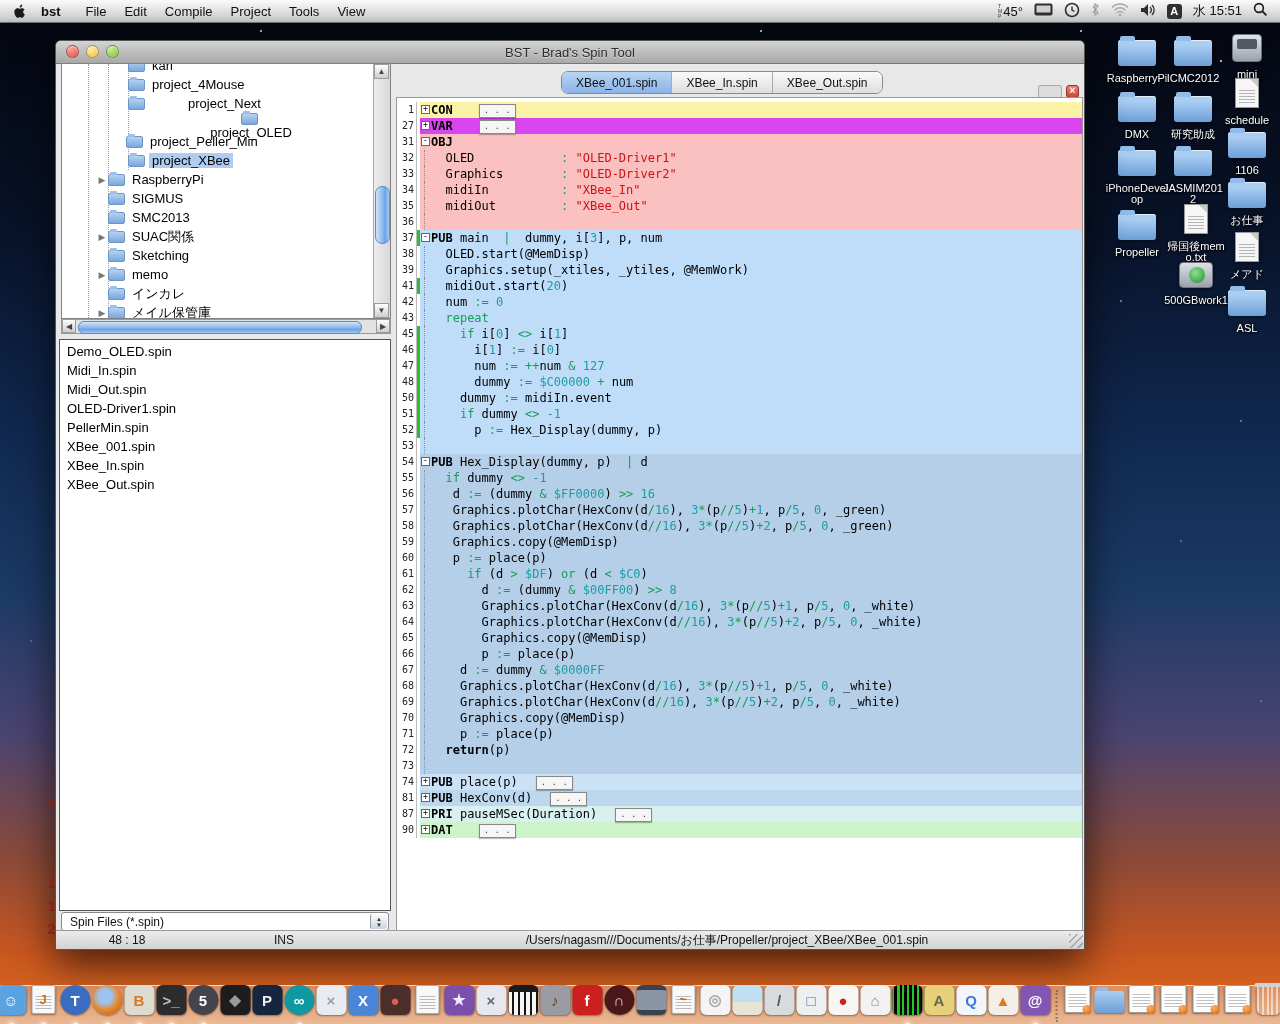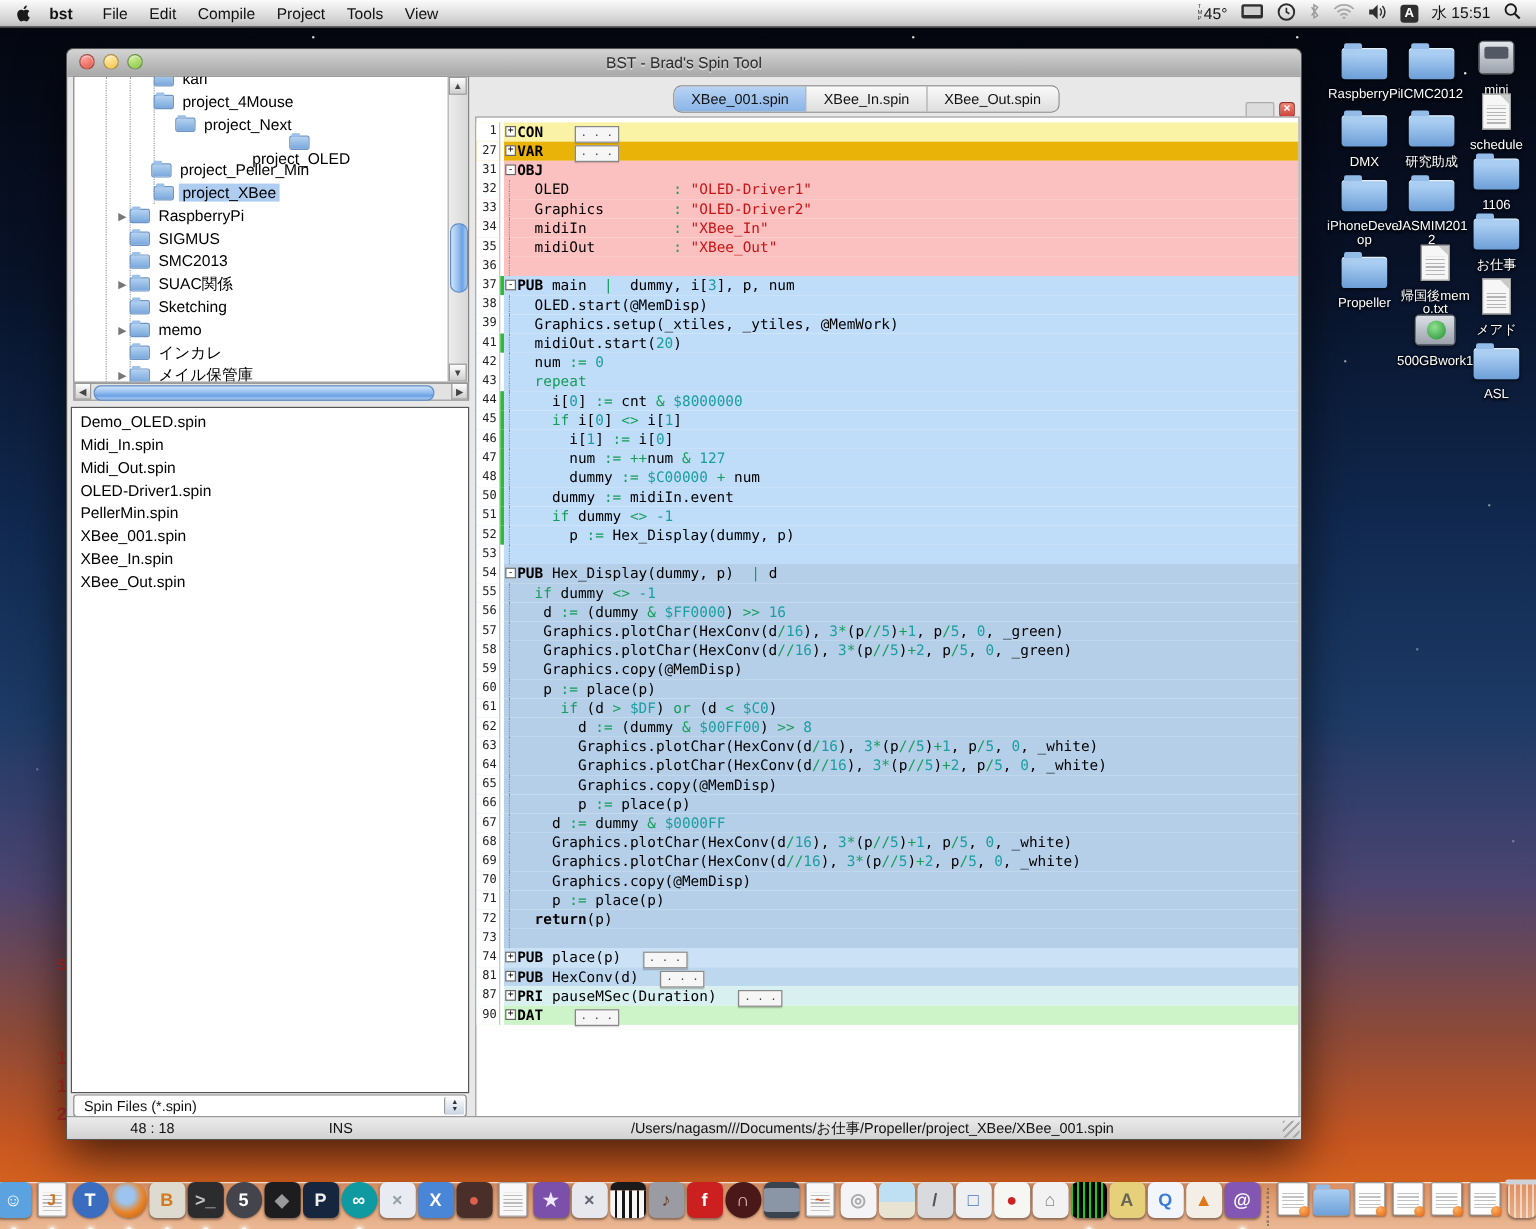--- a/index.html
+++ b/index.html
@@ -111,21 +111,21 @@
   .cl{height:16px;display:flex;align-items:center;white-space:pre;}
   .ln{flex:none;width:17px;text-align:right;font-size:10px;color:#222;background:#fff;
     border-right:1px solid #bbb;height:16px;line-height:16px;padding-right:2px;}
   .mk{flex:none;width:3px;height:16px;background:#fff;}
   .mk.on{background:#2dbd2d;}
   .fd{flex:none;width:11px;height:16px;position:relative;}
   .fd.guide::before{content:"";position:absolute;left:4px;top:0;bottom:0;border-left:1px dotted #7f93a8;}
   .fbox{position:absolute;left:1px;top:3px;width:9px;height:9px;border:1px solid #666;background:#fff;
     box-sizing:border-box;font-size:8px;line-height:6px;text-align:center;color:#000;}
   .ct{height:16px;line-height:16px;}
-  .bg-y{background:#faf3a6;}.bg-p{background:#eab308;}.bg-r{background:#fbc0c0;}
+  .bg-y{background:#faf3a6;}.bg-p{background:#d946ef;}.bg-r{background:#fbc0c0;}
   .bg-b1{background:#bfdcf8;}.bg-b2{background:#b5cfe9;}.bg-b3{background:#cbe1f5;}
   .bg-b4{background:#bdd7ef;}.bg-c{background:#d8f0ef;}.bg-gr{background:#ccf4c8;}
   .tk-kw{font-weight:bold;color:#000;}
   .tk-pl{color:#000;}
   .tk-op{color:#149e57;}
   .tk-num{color:#1a9ea0;}
   .tk-str{color:#c81414;}
   .tk-box{display:inline-block;border:1px solid #888;background:#f6f6f6;box-shadow:0 1px 1px rgba(0,0,0,.25);
     color:#444;font-size:9px;line-height:9px;padding:1px 4px 2px;vertical-align:1px;}
   
@@ -295,21 +295,21 @@
       <div class="treeguide" style="left:66px;height:106px"></div>
       <div class="trows" id="tree-rows">
           <div class="trow" style="padding-left: 66px;">
             <span class="fmini"></span>
             <span class="tlab">kari</span>
           </div>
           <div class="trow" style="padding-left: 66px;">
             <span class="fmini"></span>
             <span class="tlab">project_4Mouse</span>
           </div>
-          <div class="trow" style="padding-left: 84px;">
+          <div class="trow" style="padding-left: 66px; gap: 36px;">
             <span class="fmini"></span>
             <span class="tlab">project_Next</span>
           </div>
           <div class="trow" style="padding-left: 66px; flex-direction: column;">
             <span class="fmini"></span>
             <span class="tlab">project_OLED</span>
           </div>
           <div class="trow" style="padding-left: 64px;">
             <span class="fmini"></span>
             <span class="tlab">project_Peller_Min</span>
@@ -405,21 +405,20 @@
           <div class="cl bg-r"><span class="ln">33</span><span class="mk"></span><span class="fd guide"></span><span class="ct"><span class="tk-pl">  Graphics        </span><span class="tk-op">:</span><span class="tk-pl"> </span><span class="tk-str">"OLED-Driver2"</span></span></div>
           <div class="cl bg-r"><span class="ln">34</span><span class="mk"></span><span class="fd guide"></span><span class="ct"><span class="tk-pl">  midiIn          </span><span class="tk-op">:</span><span class="tk-pl"> </span><span class="tk-str">"XBee_In"</span></span></div>
           <div class="cl bg-r"><span class="ln">35</span><span class="mk"></span><span class="fd guide"></span><span class="ct"><span class="tk-pl">  midiOut         </span><span class="tk-op">:</span><span class="tk-pl"> </span><span class="tk-str">"XBee_Out"</span></span></div>
           <div class="cl bg-r"><span class="ln">36</span><span class="mk"></span><span class="fd guide"></span><span class="ct"></span></div>
           <div class="cl bg-b1"><span class="ln">37</span><span class="mk on"></span><span class="fd"><span class="fbox">-</span></span><span class="ct"><span class="tk-kw">PUB</span><span class="tk-pl"> main  </span><span class="tk-op">|</span><span class="tk-pl">  dummy, i[</span><span class="tk-num">3</span><span class="tk-pl">], p, num</span></span></div>
           <div class="cl bg-b1"><span class="ln">38</span><span class="mk"></span><span class="fd guide"></span><span class="ct"><span class="tk-pl">  OLED.start(@MemDisp)</span></span></div>
           <div class="cl bg-b1"><span class="ln">39</span><span class="mk"></span><span class="fd guide"></span><span class="ct"><span class="tk-pl">  Graphics.setup(_xtiles, _ytiles, @MemWork)</span></span></div>
           <div class="cl bg-b1"><span class="ln">41</span><span class="mk on"></span><span class="fd guide"></span><span class="ct"><span class="tk-pl">  midiOut.start(</span><span class="tk-num">20</span><span class="tk-pl">)</span></span></div>
           <div class="cl bg-b1"><span class="ln">42</span><span class="mk"></span><span class="fd guide"></span><span class="ct"><span class="tk-pl">  num </span><span class="tk-op">:=</span><span class="tk-pl"> </span><span class="tk-num">0</span></span></div>
           <div class="cl bg-b1"><span class="ln">43</span><span class="mk"></span><span class="fd guide"></span><span class="ct"><span class="tk-pl">  </span><span class="tk-op">repeat</span></span></div>
-          <div class="cl bg-b1"><span class="ln">44</span><span class="mk on"></span><span class="fd guide"></span><span class="ct"><span class="tk-pl">    i[</span><span class="tk-num">0</span><span class="tk-pl">] </span><span class="tk-op">:=</span><span class="tk-pl"> cnt </span><span class="tk-op">&amp;</span><span class="tk-pl"> </span><span class="tk-num">$8000000</span></span></div>
           <div class="cl bg-b1"><span class="ln">45</span><span class="mk on"></span><span class="fd guide"></span><span class="ct"><span class="tk-pl">    </span><span class="tk-op">if</span><span class="tk-pl"> i[</span><span class="tk-num">0</span><span class="tk-pl">] </span><span class="tk-op">&lt;&gt;</span><span class="tk-pl"> i[</span><span class="tk-num">1</span><span class="tk-pl">]</span></span></div>
           <div class="cl bg-b1"><span class="ln">46</span><span class="mk on"></span><span class="fd guide"></span><span class="ct"><span class="tk-pl">      i[</span><span class="tk-num">1</span><span class="tk-pl">] </span><span class="tk-op">:=</span><span class="tk-pl"> i[</span><span class="tk-num">0</span><span class="tk-pl">]</span></span></div>
           <div class="cl bg-b1"><span class="ln">47</span><span class="mk on"></span><span class="fd guide"></span><span class="ct"><span class="tk-pl">      num </span><span class="tk-op">:=</span><span class="tk-pl"> </span><span class="tk-op">++</span><span class="tk-pl">num </span><span class="tk-op">&amp;</span><span class="tk-pl"> </span><span class="tk-num">127</span></span></div>
           <div class="cl bg-b1"><span class="ln">48</span><span class="mk on"></span><span class="fd guide"></span><span class="ct"><span class="tk-pl">      dummy </span><span class="tk-op">:=</span><span class="tk-pl"> </span><span class="tk-num">$C00000</span><span class="tk-pl"> </span><span class="tk-op">+</span><span class="tk-pl"> num</span></span></div>
           <div class="cl bg-b1"><span class="ln">50</span><span class="mk on"></span><span class="fd guide"></span><span class="ct"><span class="tk-pl">    dummy </span><span class="tk-op">:=</span><span class="tk-pl"> midiIn.event</span></span></div>
           <div class="cl bg-b1"><span class="ln">51</span><span class="mk on"></span><span class="fd guide"></span><span class="ct"><span class="tk-pl">    </span><span class="tk-op">if</span><span class="tk-pl"> dummy </span><span class="tk-op">&lt;&gt;</span><span class="tk-pl"> </span><span class="tk-num">-1</span></span></div>
           <div class="cl bg-b1"><span class="ln">52</span><span class="mk on"></span><span class="fd guide"></span><span class="ct"><span class="tk-pl">      p </span><span class="tk-op">:=</span><span class="tk-pl"> Hex_Display(dummy, p)</span></span></div>
           <div class="cl bg-b1"><span class="ln">53</span><span class="mk"></span><span class="fd guide"></span><span class="ct"></span></div>
           <div class="cl bg-b2"><span class="ln">54</span><span class="mk"></span><span class="fd"><span class="fbox">-</span></span><span class="ct"><span class="tk-kw">PUB</span><span class="tk-pl"> Hex_Display(dummy, p)  </span><span class="tk-op">|</span><span class="tk-pl"> d</span></span></div>
           <div class="cl bg-b2"><span class="ln">55</span><span class="mk"></span><span class="fd guide"></span><span class="ct"><span class="tk-pl">  </span><span class="tk-op">if</span><span class="tk-pl"> dummy </span><span class="tk-op">&lt;&gt;</span><span class="tk-pl"> </span><span class="tk-num">-1</span></span></div>

